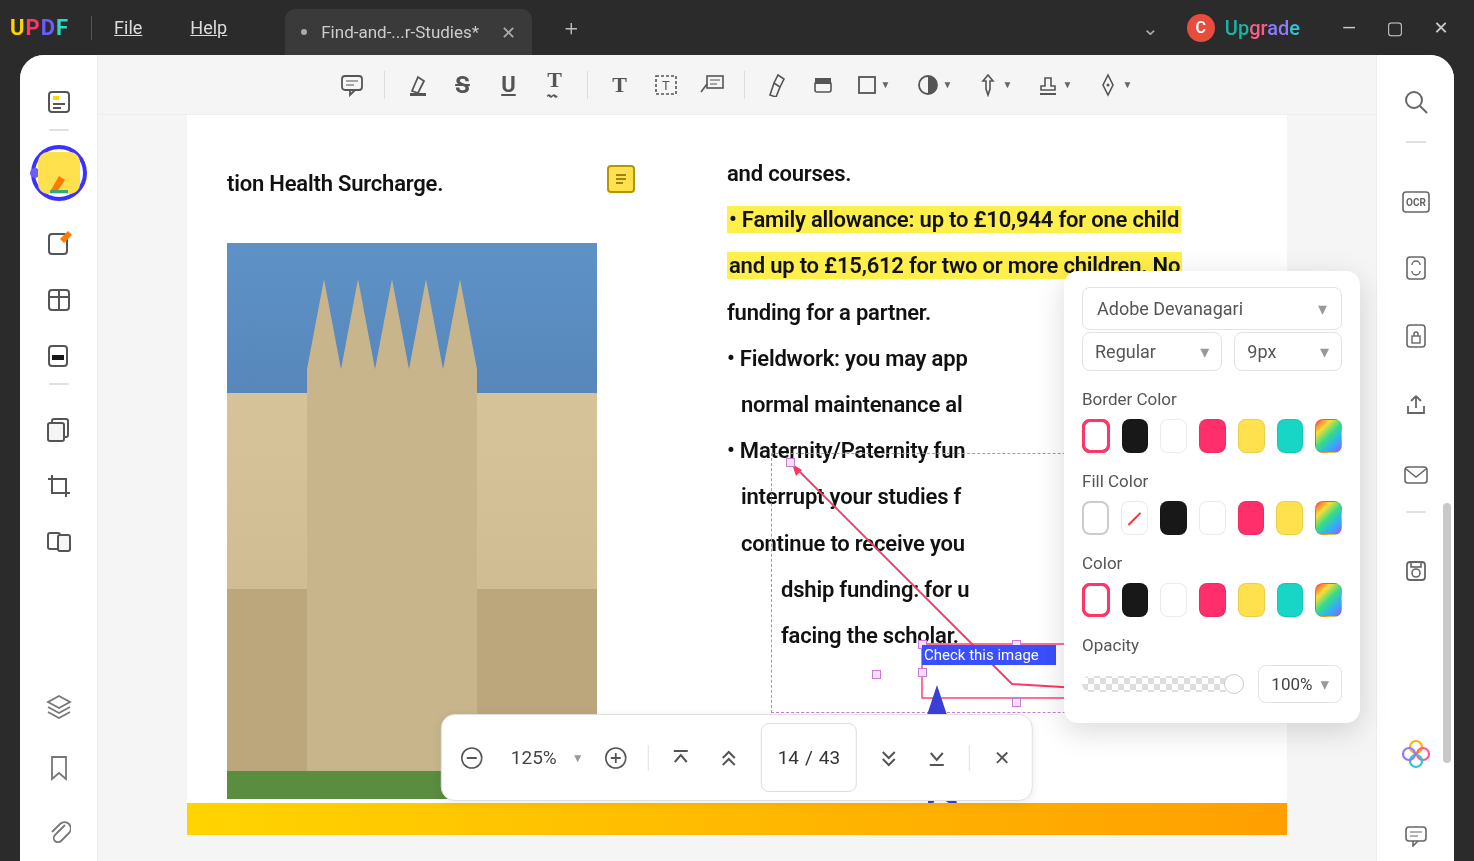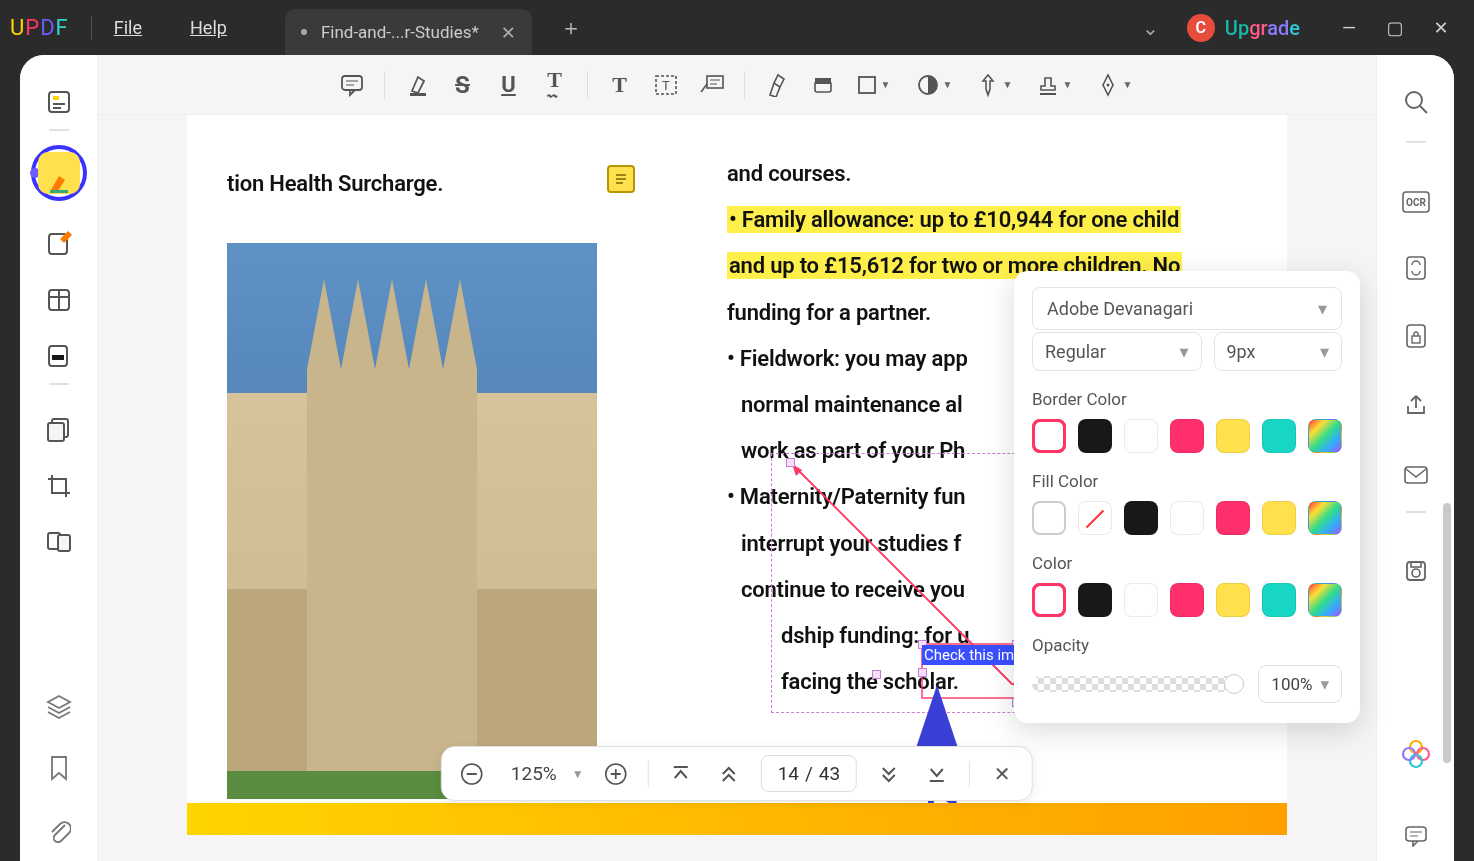--- a/index.html
+++ b/index.html
@@ -1,20 +1,20 @@
 <!DOCTYPE html>
 <html><head>
 <meta charset="utf-8">
 <style>
 * { margin:0; padding:0; box-sizing:border-box; font-family:-apple-system,BlinkMacSystemFont,'Segoe UI',Roboto,sans-serif; }
 body { background:#2b2b2b; width:1474px; height:861px; overflow:hidden; position:relative; }
 
 
 .titlebar { height:55px; background:#2b2b2b; display:flex; align-items:center; padding:0 10px; color:#ddd; }
-.logo { font-weight:400; font-size:22px; letter-spacing:1px; }
+.logo { font-weight:700; font-size:22px; letter-spacing:1px; }
 .logo .u{color:#ffd400}.logo .p{color:#ff3565}.logo .d{color:#6a5cff}.logo .f{color:#30d6c5}
 .vdiv { width:1px; height:24px; background:#555; margin:0 22px; }
 .menu-item { font-size:18px; color:#ddd; margin-right:48px; cursor:pointer;text-decoration:underline; }
 .tab { display:flex; align-items:center; background:#3a3a3a; border-radius:10px 10px 0 0; height:46px; padding:0 16px; margin-left:10px; margin-top:9px; }
 .tab-dot { width:6px;height:6px;border-radius:50%;background:#aaa;margin-right:14px; }
 .tab-title{ color:#ccc; font-size:17px; max-width:190px; overflow:hidden; white-space:nowrap; }
 .tab-close{ margin-left:22px; color:#aaa; font-size:18px; cursor:pointer; }
 .tab-add{ margin-left:28px; color:#bbb; font-size:22px; cursor:pointer; }
 .title-spacer{flex:1}
 .title-chevron{ color:#aaa; font-size:20px; margin-right:28px; cursor:pointer;}
@@ -59,31 +59,31 @@
 .callout-box{ position:absolute; left:584px; top:338px; width:350px; height:260px; border:1.5px dashed #c97dd6; }
 .callout-text{ position:absolute; left:735px; top:530px; width:134px; background:#3a4fff; color:#fff; font-size:15px; padding:1px 2px; font-weight:400;}
 .callout-handle{ position:absolute; width:9px;height:9px;border:1.5px solid #c97dd6;background:#f5e0f9;}
 
 .big-arrow{ position:absolute; left:710px; top:560px; width:80px;height:140px; }
 
 .bottom-bar{ position:absolute; left:50%; bottom:60px; transform:translateX(-50%); background:#fff; border:1px solid #e0e0e0; border-radius:14px; padding:8px 14px; display:flex; align-items:center; gap:16px; box-shadow:0 2px 10px rgba(0,0,0,0.08);}
 .bb-btn{ width:32px;height:32px;display:flex;align-items:center;justify-content:center;color:#555;cursor:pointer;}
 .bb-zoom{ font-size:19px;color:#444; min-width:60px; text-align:center;}
 .bb-caret{font-size:12px;color:#999;margin-left:-8px}
-.bb-page{ border:1px solid #ddd;border-radius:8px;padding:6px 16px;font-size:19px;color:#333; display:flex;align-items:center;gap:6px;}
+.bb-page{ border:1px solid #ddd;border-radius:8px;padding:22px 16px;font-size:19px;color:#333; display:flex;align-items:center;gap:6px;}
 .bb-div{width:1px;height:26px;background:#e0e0e0}
 
 .orange-strip{ position:absolute; bottom:0; left:0; right:0; height:32px; background:linear-gradient(90deg,#ffd400,#ff9f00);}
 
 .right-rail{ width:78px; background:#fff; border-left:1px solid #eee; display:flex;flex-direction:column;align-items:center;padding-top:16px;gap:24px; position:relative;}
 .flower-icon{ margin-top:auto; margin-bottom:10px;}
 .scrollbar-thumb{ position:absolute; right:3px; top:448px; width:8px; height:260px; background:#c9c9c9; border-radius:4px;}
 
 
-.popover{ position:absolute; right:94px; top:216px; width:346px; background:#fff; border-radius:14px; padding:16px 18px 20px; box-shadow:0 8px 30px rgba(0,0,0,0.15); z-index:50;}
+.popover{ position:absolute; right:94px; top:216px; width:296px; background:#fff; border-radius:14px; padding:16px 18px 20px; box-shadow:0 8px 30px rgba(0,0,0,0.15); z-index:50;}
 .pp-select{ width:100%; border:1px solid #e3e3e3; border-radius:8px; padding:10px 14px; font-size:18px; color:#555; display:flex;align-items:center;justify-content:space-between;cursor:pointer; background:#fff;}
 .pp-row{ display:flex; gap:12px; margin-top:2px;}
 .pp-row .pp-select{ padding:8px 12px;}
 .pp-label{ font-size:17px; color:#555; margin-top:18px; margin-bottom:10px;}
 .swatch-row{ display:flex; gap:12px; }
 .swatch{ width:34px;height:34px;border-radius:8px;cursor:pointer; border:1px solid rgba(0,0,0,0.08);}
 .swatch.selected{ outline:3px solid #ff3565; outline-offset:-3px; background:#fff;}
 .swatch.none{ background:#fff; position:relative;}
 .swatch.none::after{content:"";position:absolute;left:4px;right:4px;top:50%;height:2px;background:#ff3030;transform:rotate(-45deg);}
 .swatch.rainbow{ background:linear-gradient(135deg,#ff3b3b,#ffdd33,#33dd88,#33aaff,#aa55ff);}
@@ -303,21 +303,20 @@
               <line x1="3" y1="12" x2="10" y2="12" stroke="#7a6400" stroke-width="1.5"></line>
             </svg>
         </div>
         <div class="col-right page-text">
           <div>and courses.</div>
           <div><span class="hl">• Family allowance: up to £10,944 for one child</span></div>
           <div><span class="hl">and up to £15,612 for two or more children. No</span></div>
           <div>funding for a partner.</div>
           <div>• Fieldwork: you may app</div>
           <div style="padding-left:14px">normal maintenance al</div>
-          <div style="padding-left:14px">work as part of your Ph</div>
           <div>• Maternity/Paternity fun</div>
           <div style="padding-left:14px">interrupt your studies f</div>
           <div style="padding-left:14px">continue to receive you</div>
           <div style="padding-left:54px">dship funding: for u</div>
           <div style="padding-left:54px">facing the scholar.</div>
         </div>
 
         <div class="callout-box">
           <svg width="350" height="260" style="position:absolute;left:0;top:0">
             <polyline points="20,10 240,230 340,236" fill="none" stroke="#ff3565" stroke-width="1.8"></polyline>

